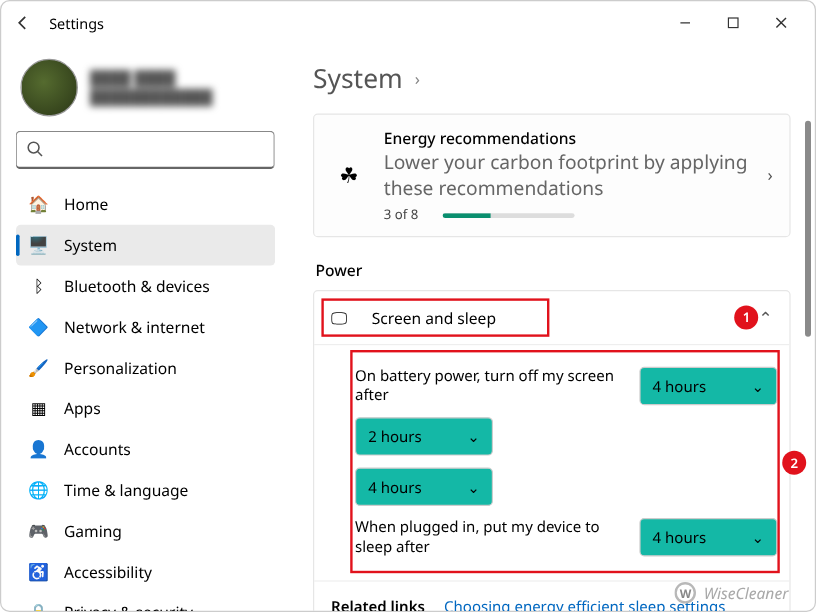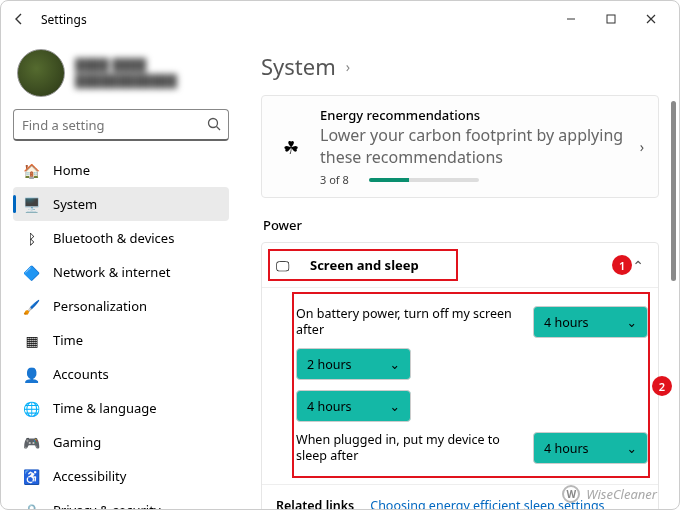--- a/index.html
+++ b/index.html
@@ -39,21 +39,21 @@
 .energy-sub { font-size:16px; color:#666; }
 .energy-progress-row { display:flex; align-items:center; gap:20px; margin-top:4px; }
 .prog-text { font-size:11px; color:#444; }
 .prog-bar { width:110px; height:4px; background:#ddd; border-radius:2px; overflow:hidden; }
 .prog-fill { height:100%; background:#0a8f6f; width:37%; }
 .chev { font-size:14px; color:#555; }
 .section-label { font-size:13px; font-weight:500; margin:4px 0 8px 2px; }
 .panel { border:1px solid #e6e6e6; border-radius:4px; }
 .panel-header { display:flex; align-items:center; padding:12px 14px; border-bottom:1px solid #eee; position:relative; }
 .panel-header .icon { width:20px; margin-right:14px; font-size:14px; }
-.panel-header .label { font-size:13px; flex:1;font-weight:bold; }
+.panel-header .label { font-size:13px; flex:1; }
 .red-box-1 { position:absolute; left:6px; top:6px; width:190px; bottom:6px; border:2px solid #e1121c; pointer-events:none; }
 .badge { width:20px; height:20px; border-radius:50%; background:#e1121c; color:#fff; font-size:11px; font-weight:600; display:flex; align-items:center; justify-content:center; margin-left:10px; }
 .panel-body { padding:8px 10px 10px 34px; position:relative; }
 .red-box-2 { position:absolute; left:30px; right:8px; top:4px; bottom:6px; border:2px solid #e1121c; pointer-events:none; }
 .setting-row { display:flex; align-items:center; gap:10px; margin:10px 0; }
 .setting-label { flex:1; font-size:12.5px; line-height:1.25; padding-right:6px; }
 .dropdown { width:115px; height:32px; border:1px solid #ccc; border-radius:4px; display:flex; align-items:center; justify-content:space-between; padding:0 10px; font-size:12.5px; background:#14b8a6; cursor:pointer; }
 .badge-2 { position:absolute; right:-14px; top:50%; transform:translateY(-50%); width:20px; height:20px; border-radius:50%; background:#e1121c; color:#fff; font-size:11px; font-weight:600; display:flex; align-items:center; justify-content:center; }
 .related { display:flex; align-items:center; gap:16px; padding:12px 14px; border-top:1px solid #eee; font-size:12.5px; }
 .related-label { font-weight:600; }
@@ -96,21 +96,20 @@
 <div class="body">
   <div class="sidebar">
     <div class="profile">
       <div class="avatar"></div>
       <div class="profile-text">
         <div>████ ████</div>
         <div>████████████</div>
       </div>
     </div>
     <div class="search">
-      <input placeholder="Find a setting" style="">
       <span><svg width="14" height="14" viewBox="0 0 14 14">
             <circle cx="6" cy="6" r="4.5" stroke="#555" stroke-width="1.3" fill="none"></circle>
             <line x1="9.5" y1="9.5" x2="13" y2="13" stroke="#555" stroke-width="1.3"></line>
           </svg></span>
     </div>
     <div class="nav" id="nav">
         <div class="nav-item">
           <span class="nav-icon">🏠</span>
           <span>Home</span>
         </div>
@@ -125,21 +124,21 @@
         <div class="nav-item">
           <span class="nav-icon">🔷</span>
           <span>Network &amp; internet</span>
         </div>
         <div class="nav-item">
           <span class="nav-icon">🖌️</span>
           <span>Personalization</span>
         </div>
         <div class="nav-item">
           <span class="nav-icon">▦</span>
-          <span>Time</span>
+          <span>Apps</span>
         </div>
         <div class="nav-item">
           <span class="nav-icon">👤</span>
           <span>Accounts</span>
         </div>
         <div class="nav-item">
           <span class="nav-icon">🌐</span>
           <span>Time &amp; language</span>
         </div>
         <div class="nav-item">

